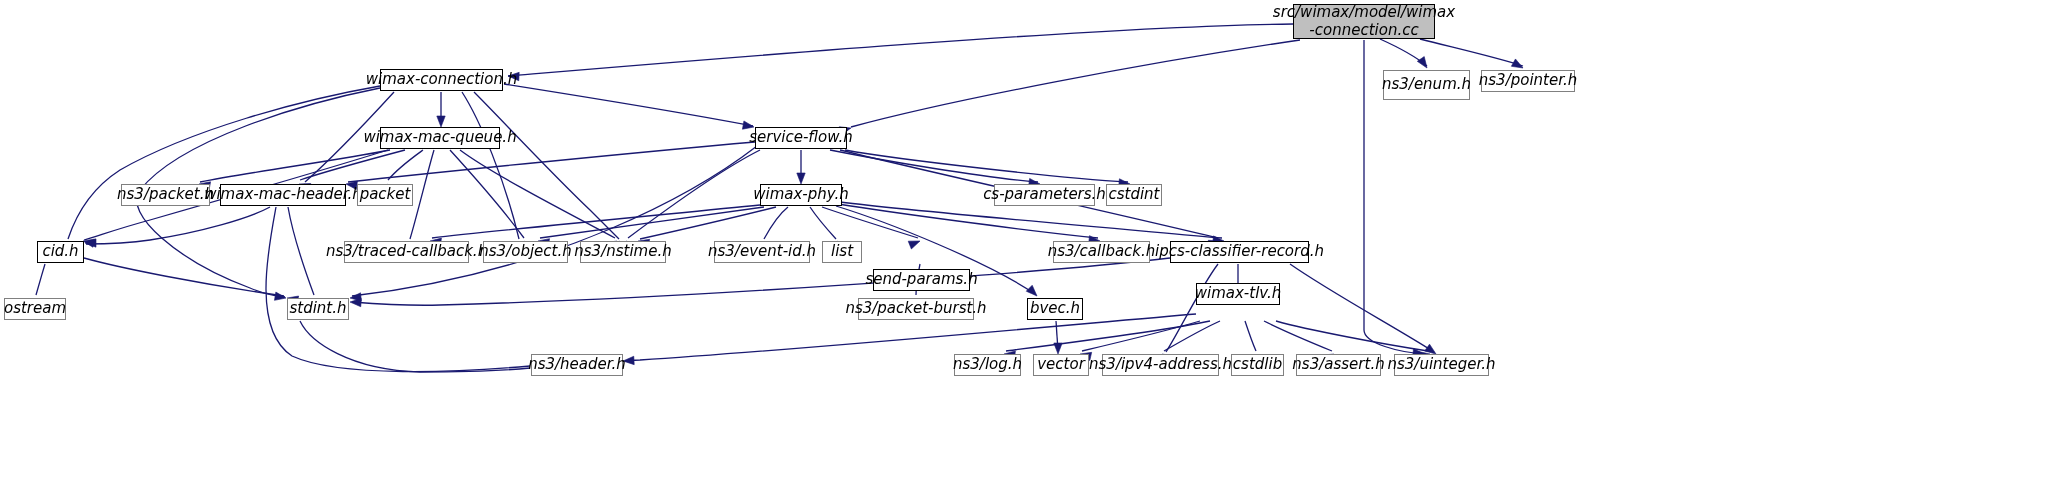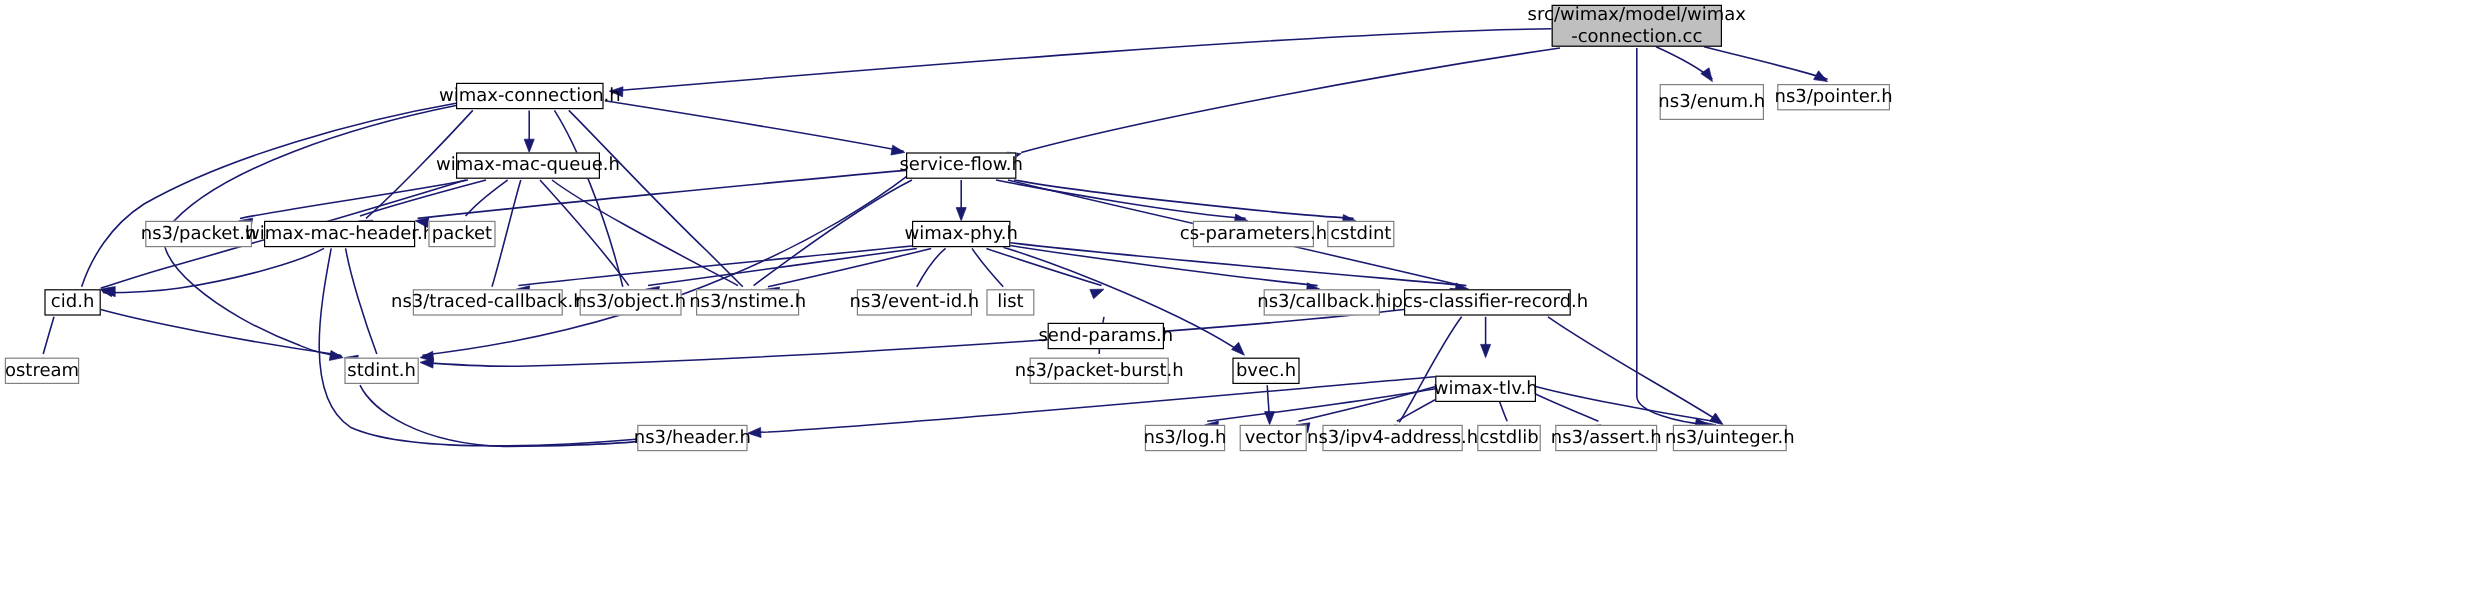--- a/index.html
+++ b/index.html
@@ -47,20 +47,21 @@
     font-size: 15px;
   }
   .node.root {
     border: 1.6px solid #000000;
     background: #bfbfbf;
     font-size: 15px;
   }
   .node-label {
     display: block;
     padding: 0 4px;
+    font-style: italic;
   }
 </style>
 </head>
 <body>
 
 <div id="graph-root">
   <svg id="edge-layer" viewBox="0 0 2063 500" xmlns="http://www.w3.org/2000/svg">
     <g id="edges-group">
         <path d="M 1293 24 C 1100 26 700 60 508 76" fill="none" stroke="#191970" stroke-width="1.3"></path>
         <polygon points="508,76 519.1832588241391,72.31561103134926 518.7929830695784,80.70653975440503" fill="#191970" stroke="#191970" stroke-width="0.6"></polygon>
@@ -192,21 +193,21 @@
       <div class="node normal" style="left: 580px; top: 241px; width: 86px; height: 22px;"><span class="node-label">ns3/nstime.h</span></div>
       <div class="node normal" style="left: 714px; top: 241px; width: 96px; height: 22px;"><span class="node-label">ns3/event-id.h</span></div>
       <div class="node normal" style="left: 822px; top: 241px; width: 40px; height: 22px;"><span class="node-label">list</span></div>
       <div class="node bold" style="left: 873px; top: 241px; width: 97px; height: 22px; margin-top: 28px;"><span class="node-label">send-params.h</span></div>
       <div class="node normal" style="left: 1053px; top: 241px; width: 97px; height: 22px;"><span class="node-label">ns3/callback.h</span></div>
       <div class="node bold" style="left: 1170px; top: 241px; width: 139px; height: 22px;"><span class="node-label">ipcs-classifier-record.h</span></div>
       <div class="node normal" style="left: 4px; top: 298px; width: 62px; height: 22px;"><span class="node-label">ostream</span></div>
       <div class="node normal" style="left: 287px; top: 298px; width: 62px; height: 22px;"><span class="node-label">stdint.h</span></div>
       <div class="node normal" style="left: 858px; top: 298px; width: 116px; height: 22px;"><span class="node-label">ns3/packet-burst.h</span></div>
       <div class="node bold" style="left: 1027px; top: 298px; width: 56px; height: 22px;"><span class="node-label">bvec.h</span></div>
-      <div class="node bold" style="left: 1196px; top: 313px; width: 84px; height: 22px; text-align: center;"><span class="node-label">wimax-tlv.h</span></div>
+      <div class="node bold" style="left: 1196px; top: 283px; width: 84px; height: 22px; text-align: center;"><span class="node-label">wimax-tlv.h</span></div>
       <div class="node normal" style="left: 531px; top: 354px; width: 92px; height: 22px;"><span class="node-label">ns3/header.h</span></div>
       <div class="node normal" style="left: 954px; top: 354px; width: 67px; height: 22px; text-align: center;"><span class="node-label">ns3/log.h</span></div>
       <div class="node normal" style="left: 1033px; top: 354px; width: 56px; height: 22px;"><span class="node-label">vector</span></div>
       <div class="node normal" style="left: 1102px; top: 354px; width: 117px; height: 22px;"><span class="node-label">ns3/ipv4-address.h</span></div>
       <div class="node normal" style="left: 1231px; top: 354px; width: 53px; height: 22px;"><span class="node-label">cstdlib</span></div>
       <div class="node normal" style="left: 1296px; top: 354px; width: 85px; height: 22px; text-align: center;"><span class="node-label">ns3/assert.h</span></div>
       <div class="node normal" style="left: 1394px; top: 354px; width: 95px; height: 22px;"><span class="node-label">ns3/uinteger.h</span></div>
     </div>
 </div>
 

